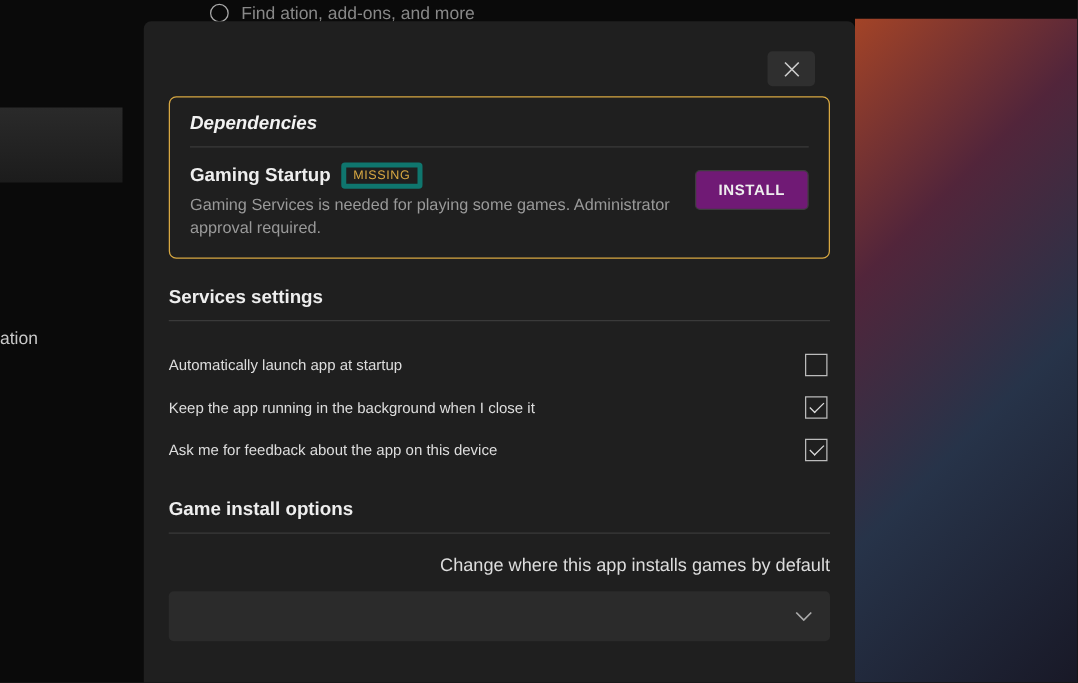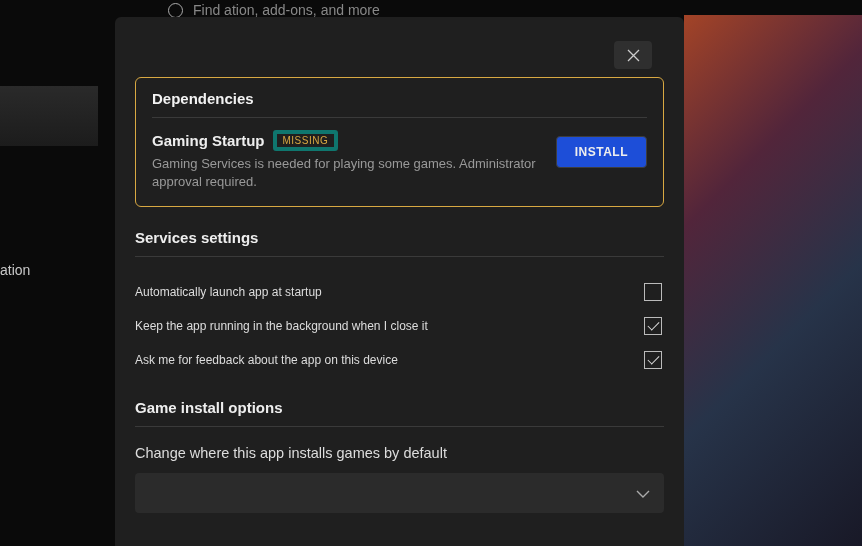--- a/index.html
+++ b/index.html
@@ -97,20 +97,21 @@
     .dep-box {
       margin-top: 40px;
       border: 1.5px solid #d8a842;
       border-radius: 6px;
       padding: 12px 16px 16px 16px;
     }
     .dep-title {
       font-weight: 600;
       font-size: 15px;
       color: #f2f2f2;
+      font-style: italic;
     }
     .dep-divider {
       height: 1px;
       background: #3a3a3a;
       margin: 10px 0 12px 0;
     }
     .dep-row {
       display: flex;
       align-items: flex-start;
       gap: 12px;
@@ -136,21 +137,21 @@
       border-radius: 3px;
       letter-spacing: 0.5px;
     }
     .dep-desc {
       font-size: 13px;
       color: #999;
       line-height: 1.35;
       max-width: 400px;
     }
     .install-btn {
-      background: #1d4ed8;
+      background: #701a75;
       border: 1px solid #3d3d3d;
       color: #eee;
       font-size: 12px;
       font-weight: 600;
       letter-spacing: 0.5px;
       padding: 8px 18px;
       border-radius: 4px;
       cursor: pointer;
       margin-top: 6px;
     }
@@ -194,20 +195,21 @@
       height: 5px;
       border-left: 1.5px solid #ddd;
       border-bottom: 1.5px solid #ddd;
       transform: rotate(-45deg) translate(1px, -1px);
     }
     
     .gio-text {
       font-size: 14.5px;
       color: #ddd;
       margin-bottom: 12px;
+      text-align: right;
     }
     .dropdown {
       width: 100%;
       height: 40px;
       background: #2b2b2b;
       border-radius: 4px;
       display: flex;
       align-items: center;
       justify-content: flex-end;
       padding: 0 14px;

